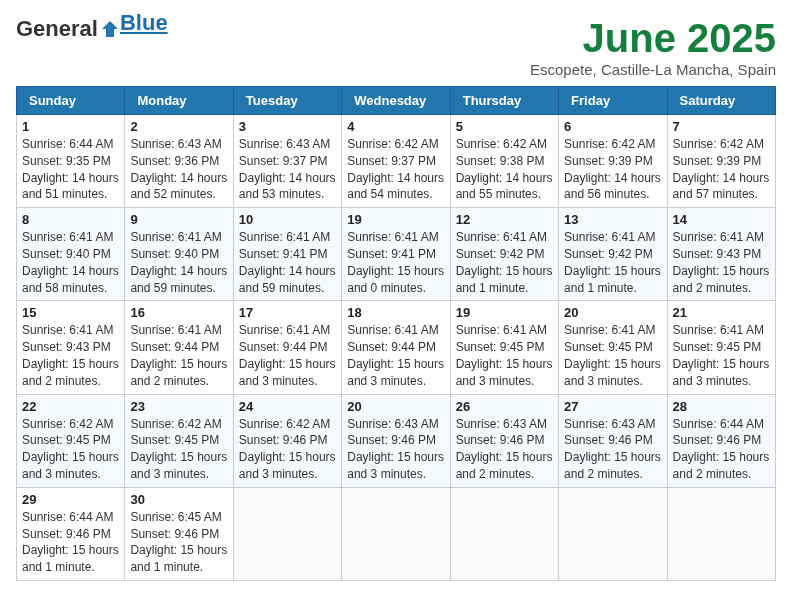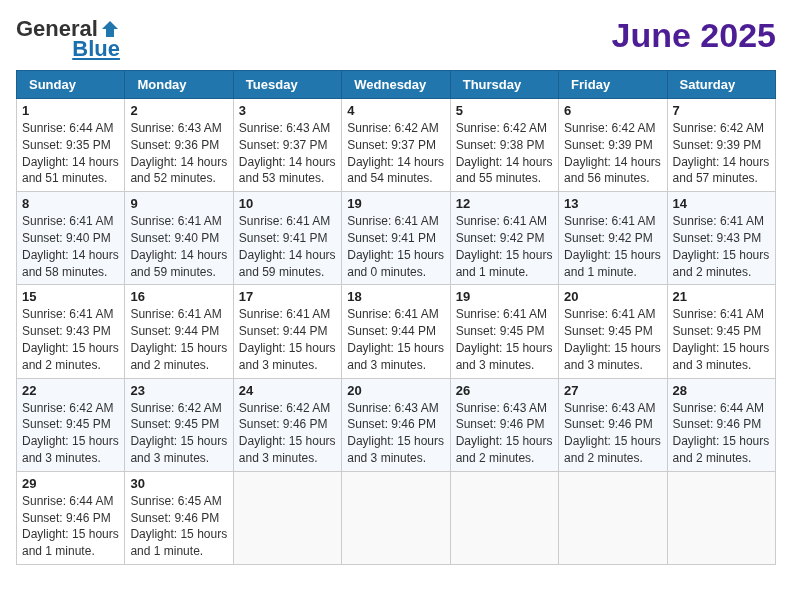--- a/index.html
+++ b/index.html
@@ -11,22 +11,21 @@
       padding: 16px;
     }
     .header-area {
       display: flex;
       justify-content: space-between;
       align-items: flex-start;
       margin-bottom: 8px;
     }
     .logo {
       display: flex;
-      flex-direction: column;
-      align-items: flex-end;
+      align-items: flex-start;
     }
     .logo-text {
       display: flex;
       align-items: center;
     }
     .logo-general {
       font-size: 22px;
       font-weight: bold;
       color: #333;
     }
@@ -37,23 +36,23 @@
     }
     .logo-icon {
       width: 20px;
       height: 20px;
       margin-left: 2px;
     }
     .title-area {
       text-align: right;
     }
     .month-title {
-      font-size: 34px;
-      font-weight: bold;
-      color: #4c1d95;
+      font-size: 40px;
+      font-weight: bold;
+      color: #15803d;
     }
     .location-title {
       font-size: 15px;
       color: #555;
     }
     .calendar {
       width: 100%;
       border-collapse: collapse;
       border: 1px solid #ccc;
     }
@@ -102,20 +101,21 @@
     <div class="logo-text">
       <span class="logo-general">General</span>
       <svg class="logo-icon" viewBox="0 0 20 20">
         <polygon points="10,2 18,10 14,10 14,18 6,18 6,10 2,10" fill="#2176ae"></polygon>
       </svg>
     </div>
     <span class="logo-blue" style="margin-top:-6px;text-decoration:underline;">Blue</span>
   </div>
   <div class="title-area">
     <div class="month-title">June 2025</div>
+    <div class="location-title">Escopete, Castille-La Mancha, Spain</div>
   </div>
 </div>
 
 <table class="calendar">
   <thead>
     <tr id="header-row">
         <th>Sunday</th>
         <th>Monday</th>
         <th>Tuesday</th>
         <th>Wednesday</th>

